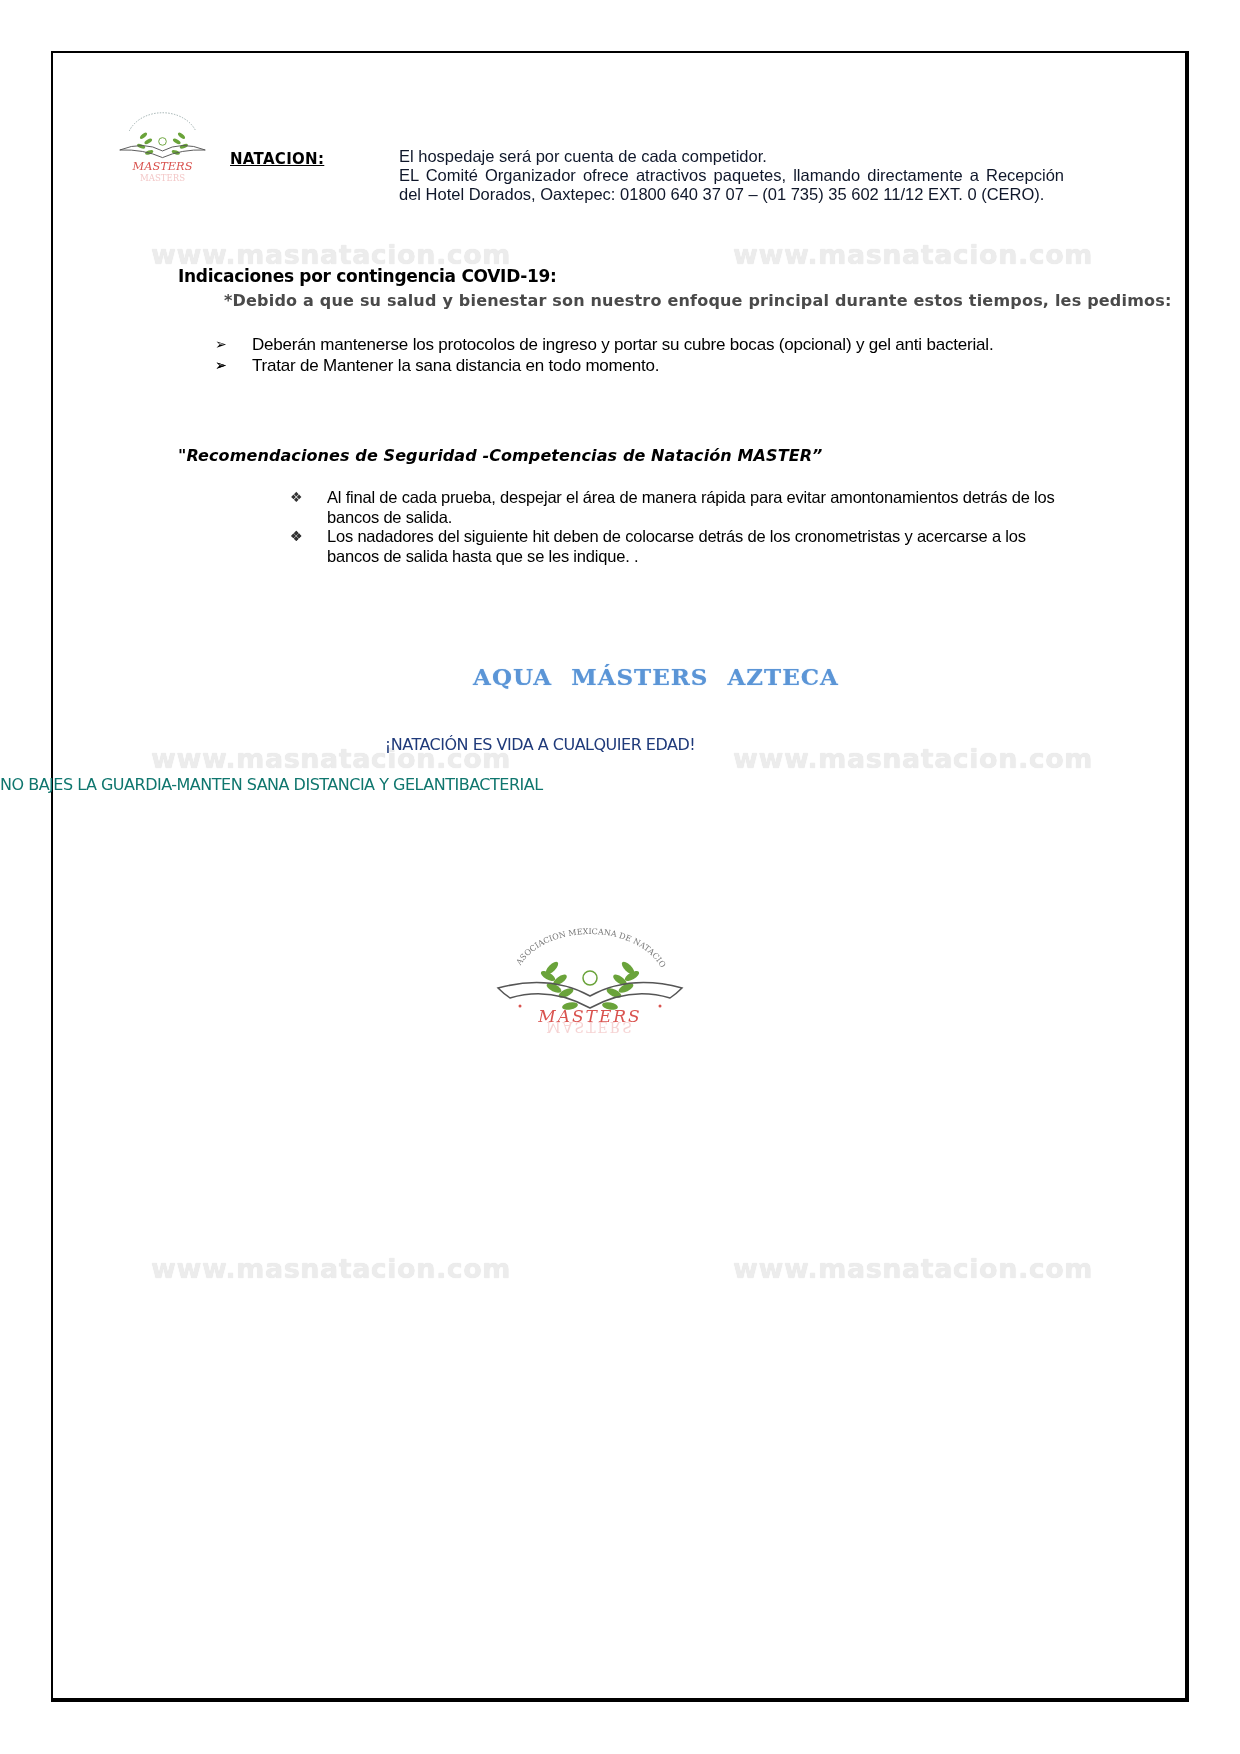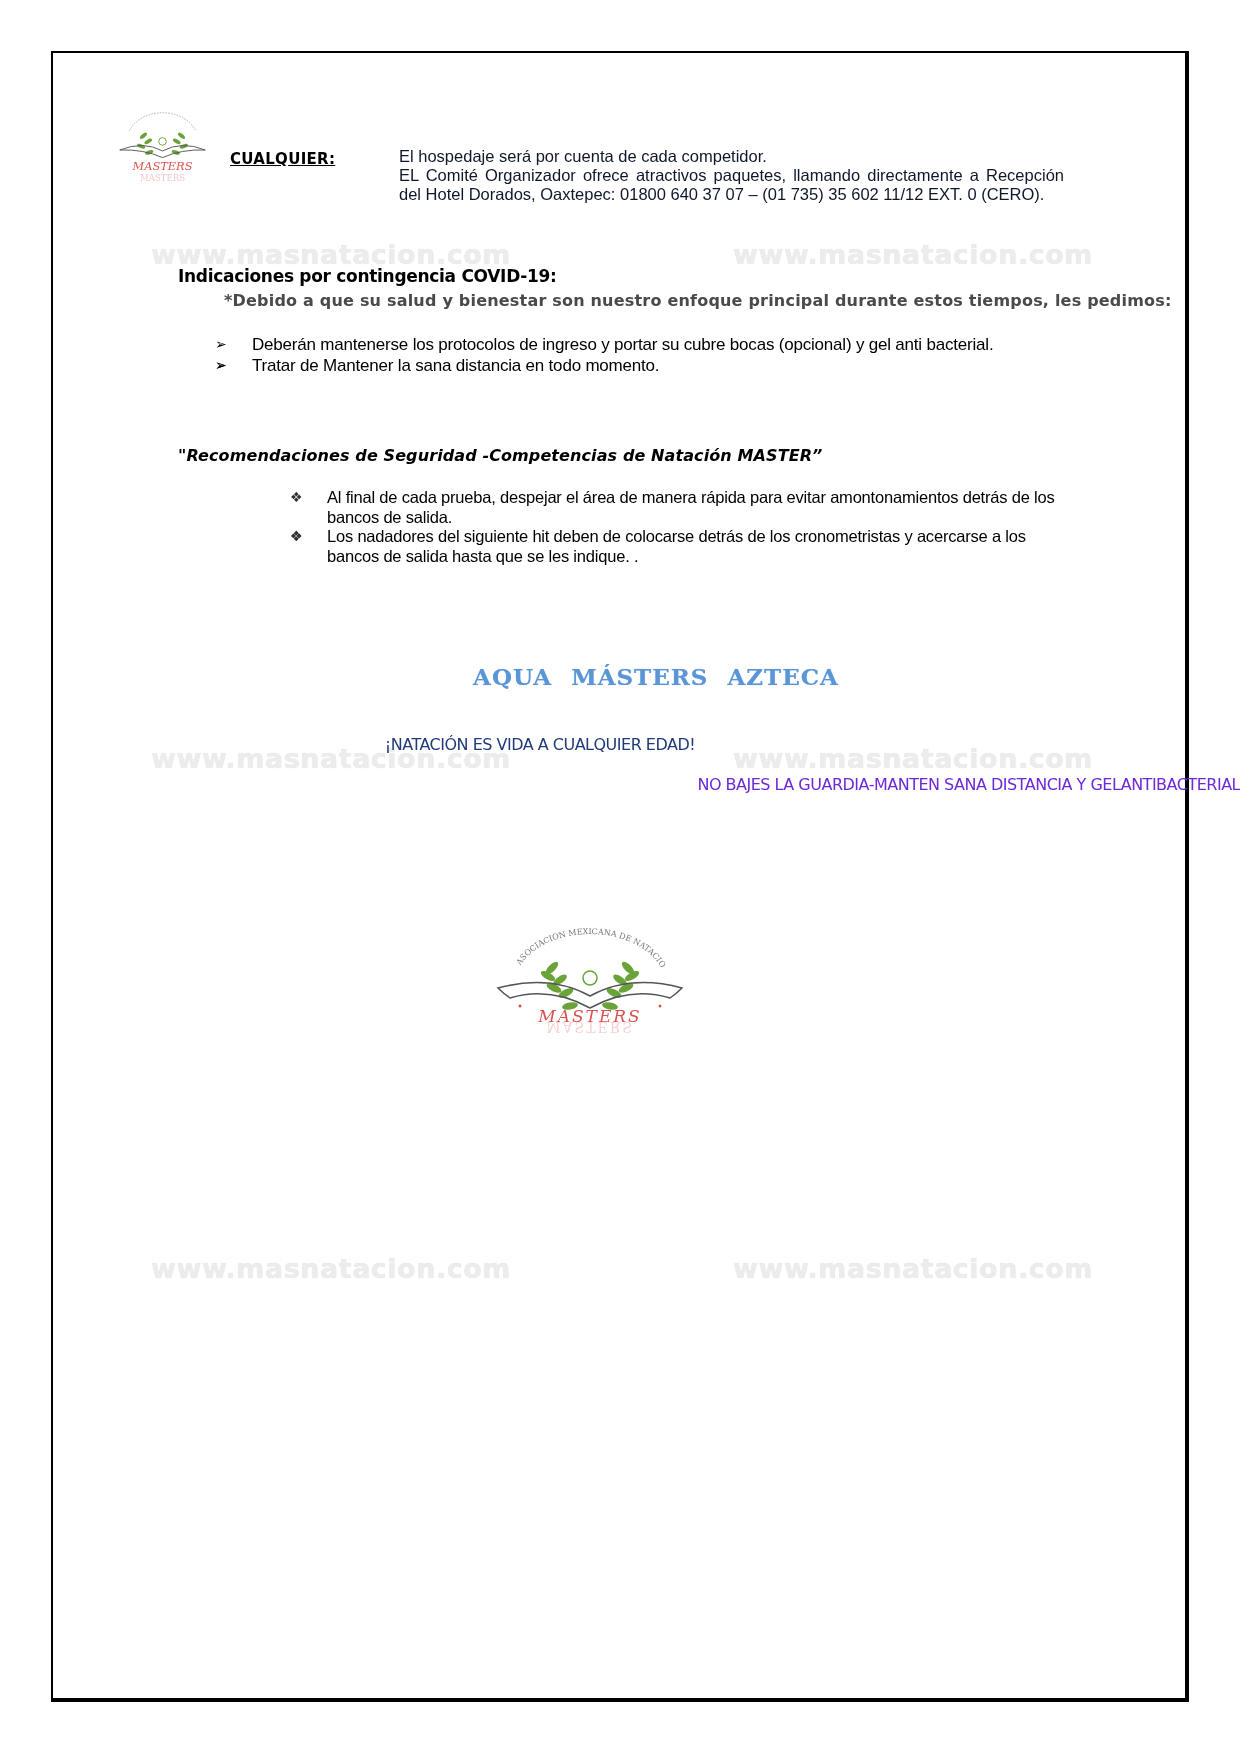--- a/index.html
+++ b/index.html
@@ -48,22 +48,22 @@
   .aqua {
     position: absolute; left: 0; width: 1240px; top: 663px; text-align: center;
     font-family: "DejaVu Serif", serif; font-weight: bold; font-size: 23px; color: #5b95d6;
     letter-spacing: 1px; word-spacing: 10px; text-shadow: 0 0 1px #9cc3ee; margin-left: 36px;
   }
   .motto1 {
     position: absolute; left: 0; width: 1068px; top: 735px; text-align: center; padding-left: 12px; box-sizing: border-box;
     font-family: "DejaVu Sans", sans-serif; font-size: 16px; color: #1f3a7a; letter-spacing: -0.5px;
   }
   .motto2 {
-    position: absolute; left: 0; width: 1240px; top: 775px; text-align: right;
-    font-family: "DejaVu Sans", sans-serif; font-size: 16px; color: #6d28d9; letter-spacing: -0.5px;
+    position: absolute; left: 0; width: 1240px; top: 775px; text-align: left;
+    font-family: "DejaVu Sans", sans-serif; font-size: 16px; color: #0f766e; letter-spacing: -0.5px;
   }
 </style>
 </head>
 <body>
 
 <div class="page-border"></div>
 
 <div class="watermark" style="left:118px; top:239px;">www.masnatacion.com</div>
 <div class="watermark" style="left:700px; top:239px;">www.masnatacion.com</div>
 <div class="watermark" style="left:118px; top:743px;">www.masnatacion.com</div>
@@ -84,21 +84,21 @@
       <ellipse cx="145" cy="72" rx="9" ry="4" transform="rotate(-20 145 72)"></ellipse>
       <ellipse cx="128" cy="85" rx="9" ry="4" transform="rotate(20 128 85)"></ellipse>
     </g>
     <path d="M10 80 Q60 60 100 82 Q140 60 190 80 Q140 78 100 96 Q60 78 10 80Z" fill="none" stroke="#555" stroke-width="2"></path>
     <circle cx="100" cy="62" r="8" fill="none" stroke="#6aa33a" stroke-width="2"></circle>
     <text x="100" y="122" text-anchor="middle" font-family="DejaVu Serif, serif" font-size="24" font-style="italic" fill="#d9534f">MASTERS</text>
     <text x="100" y="146" text-anchor="middle" font-family="DejaVu Serif, serif" font-size="18" fill="#f3c7c7">MASTERS</text>
   </svg>
 </div>
 
-<div class="hosp-label">CUALQUIER:</div>
+<div class="hosp-label">NATACION:</div>
 <div class="hosp-text">
   <p>El hospedaje será por cuenta de cada competidor.</p>
   <p>EL Comité Organizador ofrece atractivos paquetes, llamando directamente a Recepción del Hotel Dorados, Oaxtepec: 01800 640 37 07 – (01 735) 35 602 11/12 EXT. 0 (CERO).</p>
 </div>
 
 <div class="covid-title">Indicaciones por contingencia COVID-19:</div>
 <div class="covid-sub">*Debido a que su salud y bienestar son nuestro enfoque principal durante estos tiempos, les pedimos:</div>
 
 <ul class="covid-list">
   <li><span class="bullet">➢</span><span>Deberán mantenerse los protocolos de ingreso y portar su cubre bocas (opcional) y gel anti bacterial.</span></li>

